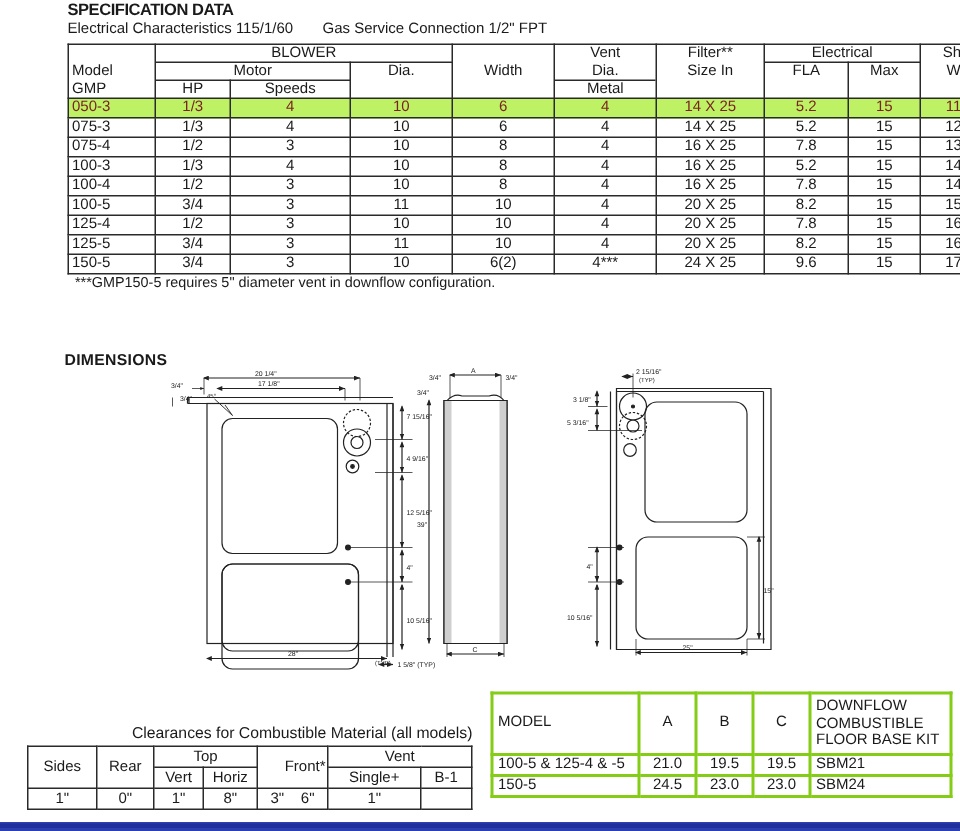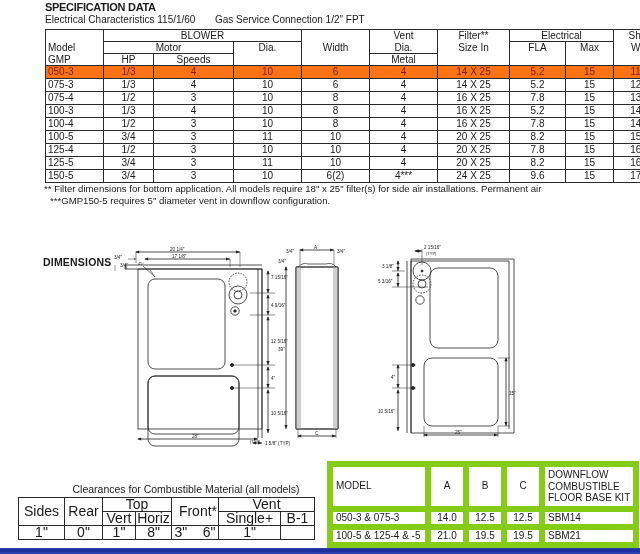--- a/index.html
+++ b/index.html
@@ -55,21 +55,21 @@
     line-height: 11px;
     font-weight: normal;
     text-align: center;
     vertical-align: middle;
     white-space: nowrap;
   }
   table.spec td.lbl-left { text-align: left; padding-left: 2px; }
   table.spec .nb-b { border-bottom: none; }
   table.spec .nb-t { border-top: none; }
   tr.hl td {
-    background: #f97316;
+    background: #bef264;
     color: #7b2222;
   }
   tr.data td { height: 12px; line-height: 12px; }
 
   
   .footnotes {
     position: absolute;
     left: 44px;
     top: 183px;
     width: 594px;
@@ -80,49 +80,48 @@
   .footnotes p.indent { padding-left: 6px; }
 
   
   .dims-title {
     position: absolute;
     left: 43px;
     top: 234px;
     font-size: 10.5px;
     font-weight: bold;
     letter-spacing: 0.2px;
-    margin-top: 22px;
   }
   .drawing {
     position: absolute;
     left: 110px;
     top: 243px;
     width: 500px;
     height: 215px;
   }
   .drawing svg { display: block; }
 
   
   .clear-title {
     position: absolute;
     left: 57px;
     top: 483px;
     width: 258px;
-    text-align: center;
+    text-align: right;
     font-size: 10.5px;
     white-space: nowrap;
   }
   .clear-wrap {
     position: absolute;
     left: 18px;
     top: 497px;
   }
   table.clear {
     border-collapse: collapse;
-    font-size: 14px;
+    font-size: 10px;
     table-layout: fixed;
     width: 296px;
   }
   table.clear td {
     border: 1px solid #2a2a2a;
     text-align: center;
     height: 13px;
     line-height: 13px;
     padding: 0 1px;
     white-space: nowrap;
@@ -135,21 +134,21 @@
     left: 327px;
     top: 461px;
   }
   table.model {
     border-collapse: collapse;
     font-size: 10px;
     table-layout: fixed;
     width: 306px;
   }
   table.model td {
-    border: 6px solid #84cc16;
+    border: 2px solid #84cc16;
     height: 12px;
     line-height: 12px;
     padding: 0 3px;
     text-align: center;
     white-space: nowrap;
     vertical-align: middle;
     margin-top: 27px;
   }
   table.model td.lft { text-align: left; }
   table.model td.head-model { text-align: left; vertical-align: middle; }
@@ -345,21 +344,20 @@
           <td>24 X 25</td>
           <td>9.6</td>
           <td>15</td>
           <td>176</td>
         </tr>
       </tbody>
   </table>
 </div>
 
 <div class="footnotes">
-  <p>** Filter dimensions for bottom application. All models require 18" x 25" filter(s) for side air installations.  Permanent air</p>
   <p class="indent">***GMP150-5 requires 5" diameter vent in downflow configuration.</p>
 </div>
 
 <div class="dims-title">DIMENSIONS</div>
 
 <div class="drawing">
 <svg width="500" height="215" viewBox="0 0 500 215" xmlns="http://www.w3.org/2000/svg">
   <defs>
     <marker id="ar" markerWidth="6" markerHeight="6" refX="5" refY="2" orient="auto">
       <path d="M0,0 L5,2 L0,4 z" fill="#222"></path>
@@ -568,27 +566,20 @@
         <td>C</td>
         <td class="head-multi">
           <span class="dfline">DOWNFLOW</span>
           <span class="dfline">COMBUSTIBLE</span>
           <span class="dfline">FLOOR BASE KIT</span>
         </td>
       </tr>
     </tbody>
     <tbody id="model-rows">
         <tr>
-          <td class="lft">050-3 &amp; 075-3</td>
-          <td>14.0</td>
-          <td>12.5</td>
-          <td>12.5</td>
-          <td class="lft">SBM14</td>
-        </tr>
-        <tr>
           <td class="lft">100-5 &amp; 125-4 &amp; -5</td>
           <td>21.0</td>
           <td>19.5</td>
           <td>19.5</td>
           <td class="lft">SBM21</td>
         </tr>
         <tr>
           <td class="lft">150-5</td>
           <td>24.5</td>
           <td>23.0</td>

